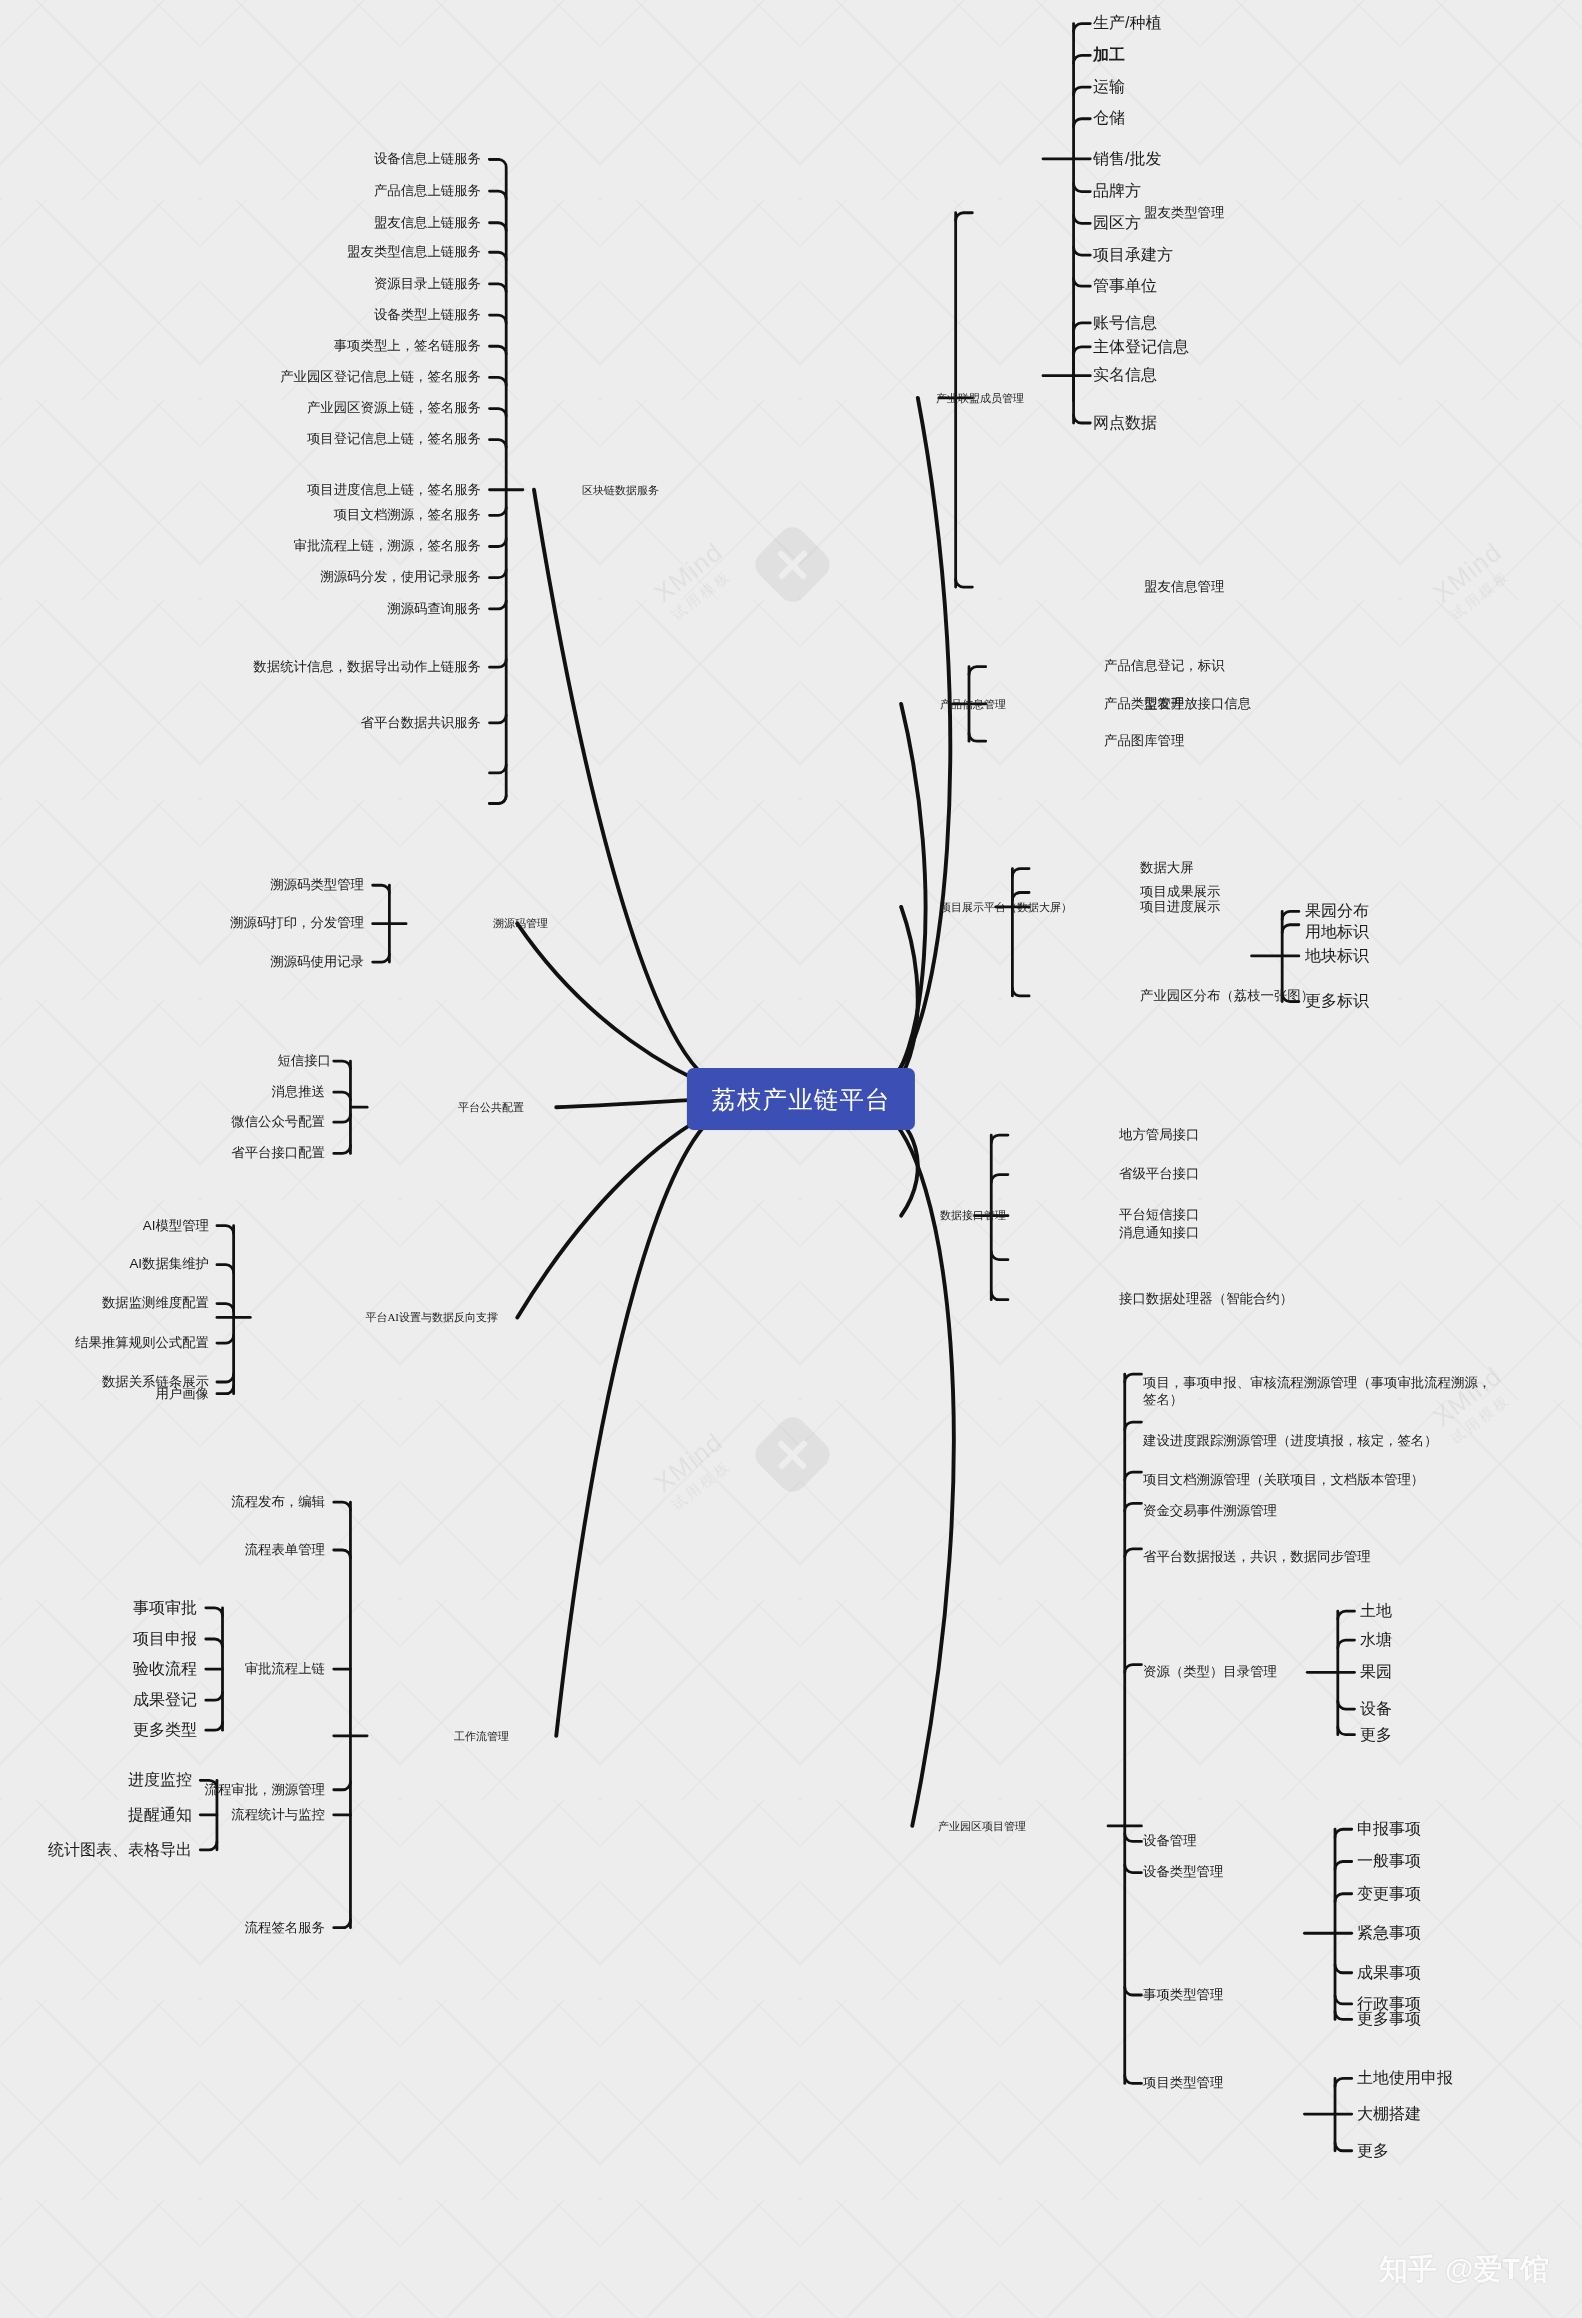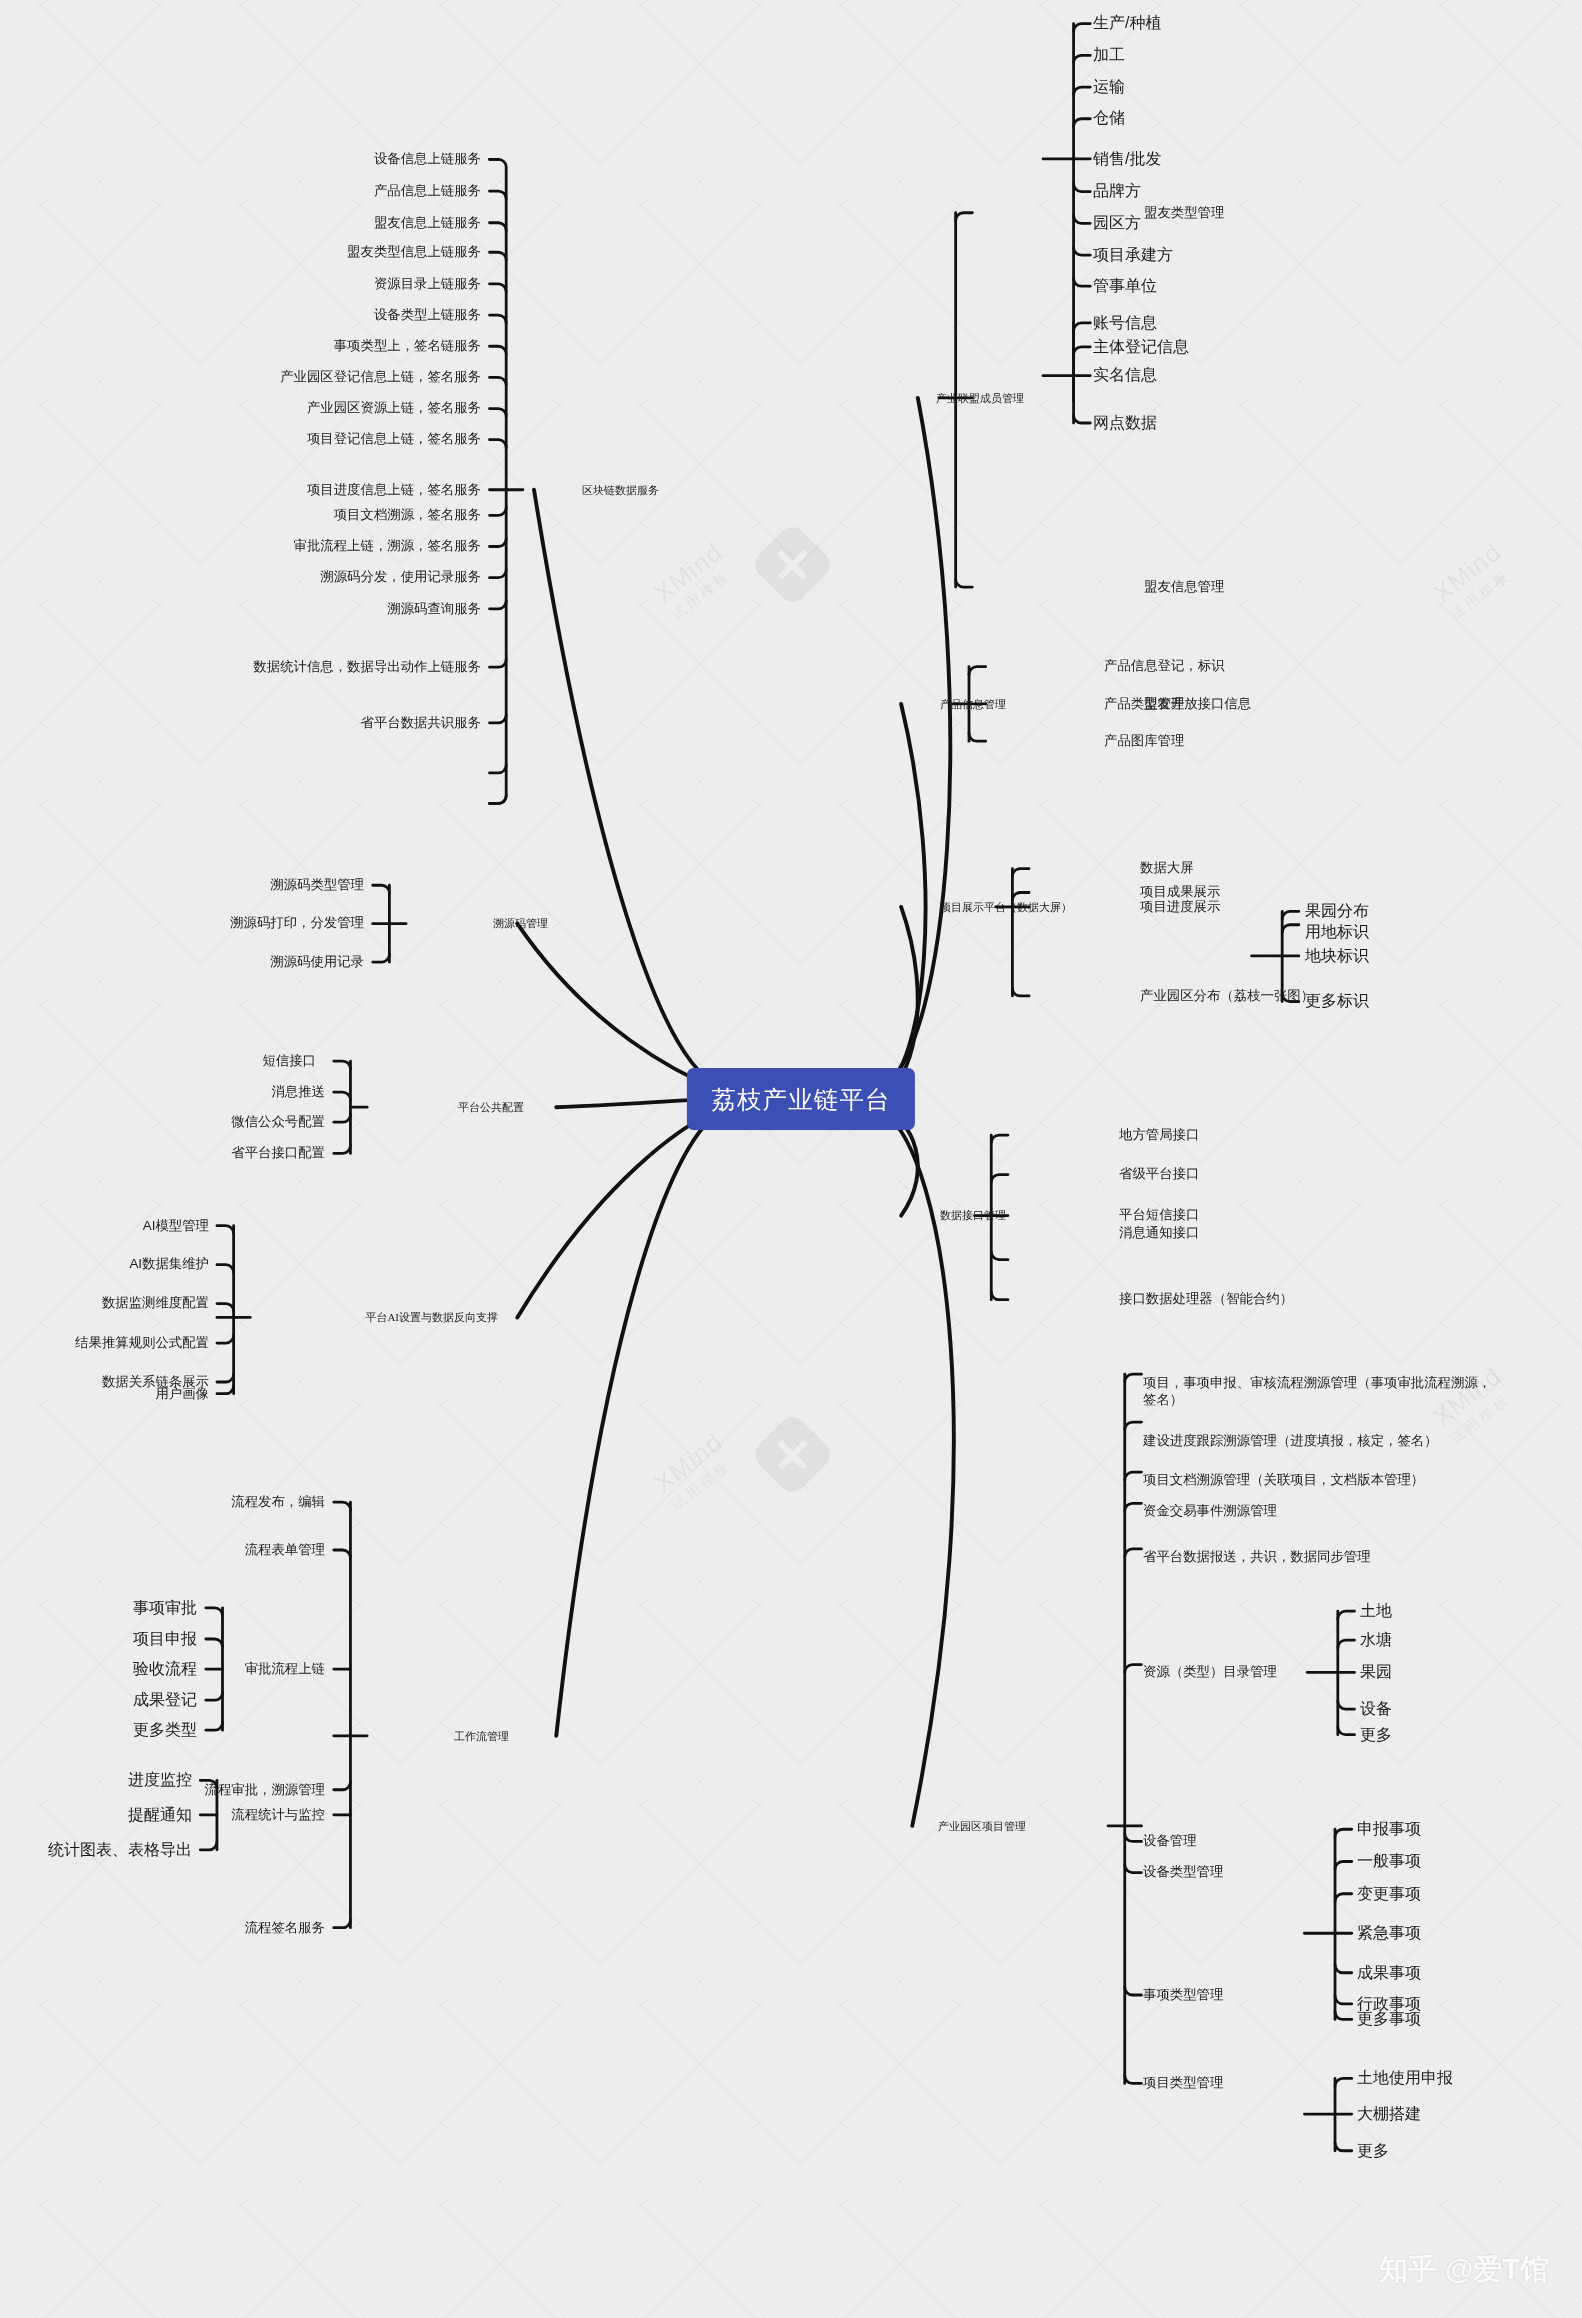--- a/index.html
+++ b/index.html
@@ -338,21 +338,21 @@
   <div class="node rt lvl2" style="left:481px; top:609px;">溯源码查询服务</div>
   <div class="node rt lvl2" style="left:481px; top:667px;">数据统计信息，数据导出动作上链服务</div>
   <div class="node rt lvl2" style="left:481px; top:723px;">省平台数据共识服务</div>
 
   <div class="node rt lvl1" style="left:548px; top:923px;">溯源码管理</div>
   <div class="node rt lvl2" style="left:364px; top:885px;">溯源码类型管理</div>
   <div class="node rt lvl2" style="left:364px; top:923px;">溯源码打印，分发管理</div>
   <div class="node rt lvl2" style="left:364px; top:962px;">溯源码使用记录</div>
 
   <div class="node rt lvl1" style="left:524px; top:1107px;text-align:center;">平台公共配置</div>
-  <div class="node rt lvl2" style="left:316px; top:1061px;">短信接口</div>
+  <div class="node rt lvl2" style="left:331px; top:1061px;">短信接口</div>
   <div class="node rt lvl2" style="left:325px; top:1092px;">消息推送</div>
   <div class="node rt lvl2" style="left:325px; top:1122px;">微信公众号配置</div>
   <div class="node rt lvl2" style="left:325px; top:1153px;">省平台接口配置</div>
 
   <div class="node rt lvl1" style="left:498px; top:1317px;">平台AI设置与数据反向支撑</div>
   <div class="node rt lvl2" style="left:209px; top:1226px;">AI模型管理</div>
   <div class="node rt lvl2" style="left:209px; top:1264px;">AI数据集维护</div>
   <div class="node rt lvl2" style="left:209px; top:1303px;">数据监测维度配置</div>
   <div class="node rt lvl2" style="left:209px; top:1343px;">结果推算规则公式配置</div>
   <div class="node rt lvl2" style="left:209px; top:1382px;">数据关系链条展示</div>
@@ -375,21 +375,21 @@
   <div class="node rt lvl3" style="left:192px; top:1780px;">进度监控</div>
   <div class="node rt lvl3" style="left:192px; top:1815px;">提醒通知</div>
   <div class="node rt lvl3" style="left:192px; top:1850px;">统计图表、表格导出</div>
 
   <div class="node lt lvl1" style="left:936px; top:398px;">产业联盟成员管理</div>
   <div class="node lt lvl2" style="left:1144px; top:213px;">盟友类型管理</div>
   <div class="node lt lvl2" style="left:1144px; top:587px;">盟友信息管理</div>
   <div class="node lt lvl2" style="left:1144px; top:704px;">盟友开放接口信息</div>
 
   <div class="node lt lvl3" style="left:1093px; top:23.4px;">生产/种植</div>
-  <div class="node lt lvl3" style="left:1093px; top:55px;">加工</div>
+  <div class="node lt lvl3" style="left:1093px; top:55px;font-weight:bold;">加工</div>
   <div class="node lt lvl3" style="left:1093px; top:87px;">运输</div>
   <div class="node lt lvl3" style="left:1093px; top:118px;">仓储</div>
   <div class="node lt lvl3" style="left:1093px; top:159px;">销售/批发</div>
   <div class="node lt lvl3" style="left:1093px; top:191px;">品牌方</div>
   <div class="node lt lvl3" style="left:1093px; top:223px;">园区方</div>
   <div class="node lt lvl3" style="left:1093px; top:255px;">项目承建方</div>
   <div class="node lt lvl3" style="left:1093px; top:286px;">管事单位</div>
 
   <div class="node lt lvl3" style="left:1093px; top:323px;">账号信息</div>
   <div class="node lt lvl3" style="left:1093px; top:347px;">主体登记信息</div>

